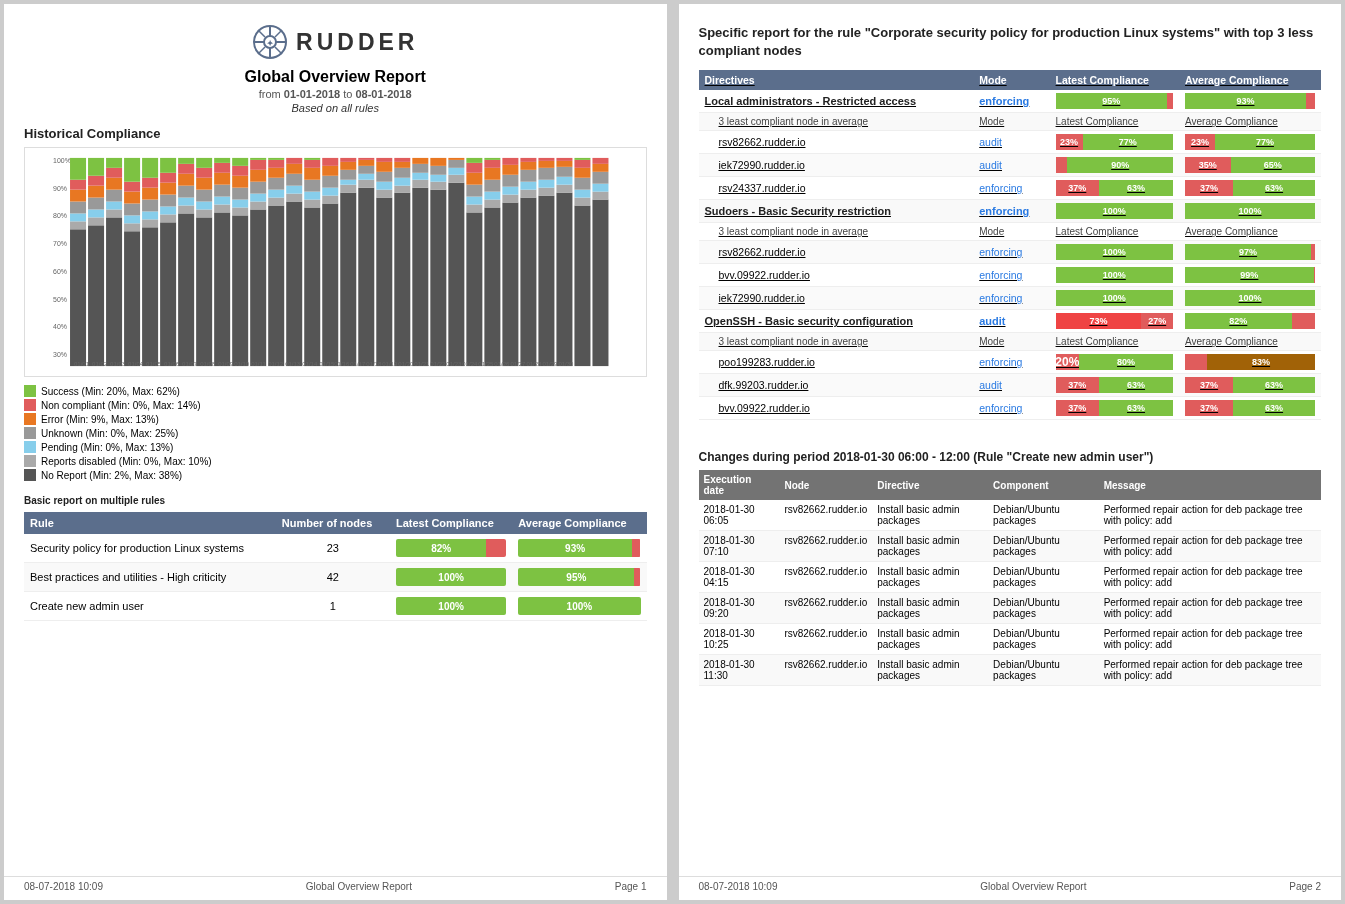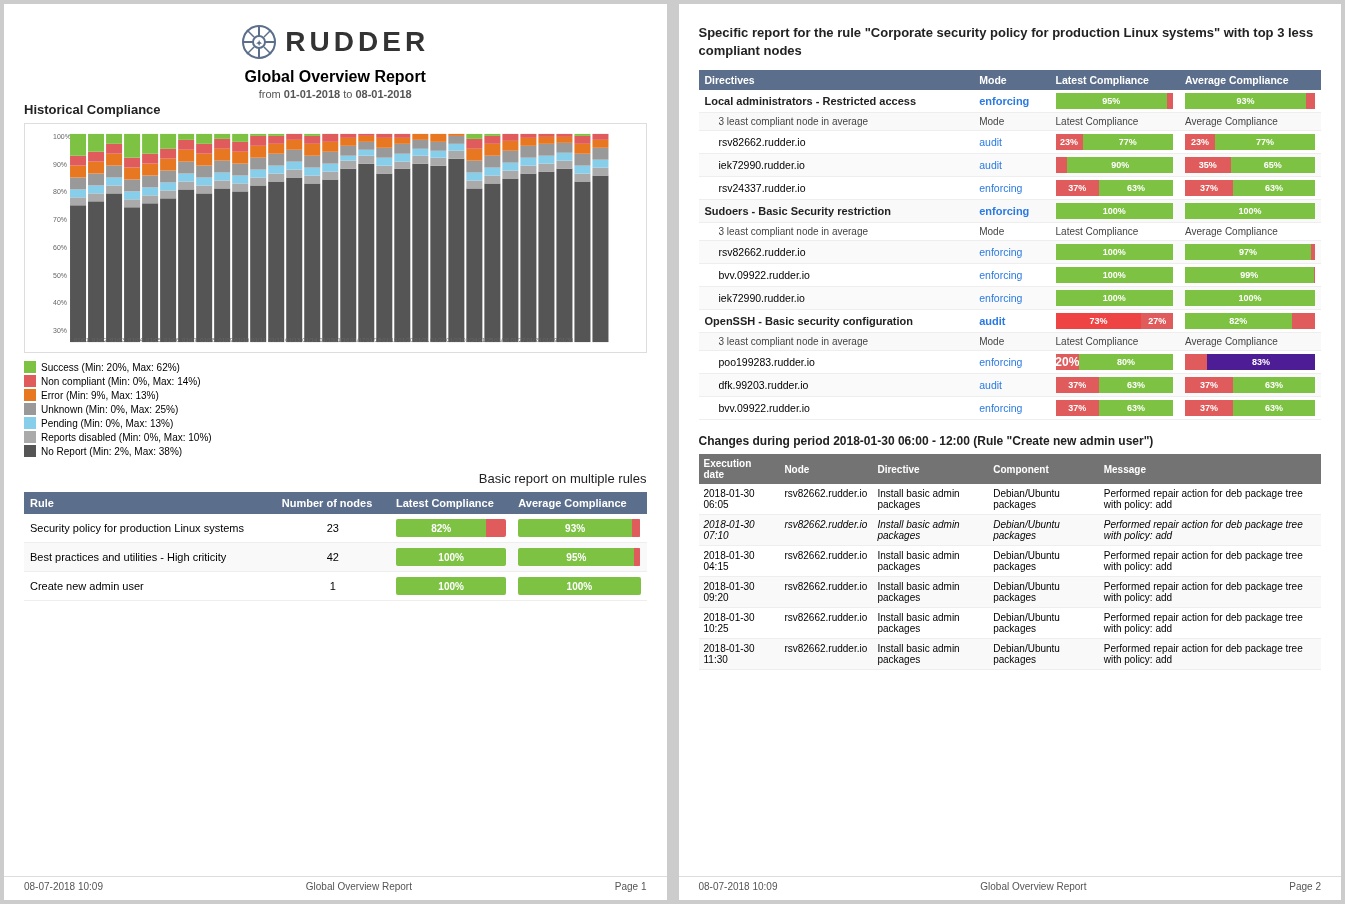--- a/index.html
+++ b/index.html
@@ -31,21 +31,21 @@
       align-items: center;
       justify-content: center;
       gap: 8px;
       margin-bottom: 8px;
     }
     .logo-icon {
       width: 36px;
       height: 36px;
     }
     .logo-text {
-      font-size: 28px;
+      font-size: 23px;
       font-weight: bold;
       letter-spacing: 4px;
       color: #333;
     }
     .report-title {
       text-align: center;
       font-size: 16px;
       font-weight: bold;
       margin-bottom: 2px;
     }
@@ -100,25 +100,24 @@
       gap: 5px;
     }
     .legend-color {
       width: 12px;
       height: 12px;
       flex-shrink: 0;
     }
 
     
     .basic-report-title {
-      font-size: 13px;
-      font-weight: normal;
+      font-size: 10px;
+      font-weight: bold;
       margin-bottom: 6px;
       color: #222;
-      text-align: right;
     }
     table {
       width: 100%;
       border-collapse: collapse;
       font-size: 11px;
     }
     th {
       background: #5b6e8c;
       color: #fff;
       padding: 5px 6px;
@@ -168,21 +167,22 @@
       color: #222;
       margin-bottom: 10px;
       line-height: 1.4;
     }
 
     
     .specific-table {
       width: 100%;
       border-collapse: collapse;
       font-size: 10.5px;
-      margin-bottom: 14px;
+      margin-bottom: 30px;
+      text-decoration: underline;
     }
     .specific-table th {
       background: #5b6e8c;
       color: #fff;
       padding: 4px 6px;
       text-align: left;
       font-weight: bold;
     }
     .specific-table td {
       padding: 3px 6px;
@@ -265,20 +265,21 @@
       <path d="M13 23 L6 30" stroke="#5b6e8c" stroke-width="1.5"></path>
       <text x="18" y="22" text-anchor="middle" font-size="8" fill="#5b6e8c" font-weight="bold">✦</text>
     </svg>
     <span class="logo-text">RUDDER</span>
   </div>
 
   <div class="report-title">Global Overview Report</div>
   <div class="report-subtitle">
     from <span>01-01-2018</span> to <span>08-01-2018</span>
   </div>
+  <div class="report-based">Based on all rules</div>
 
   <div class="section-title">Historical Compliance</div>
 
   <div class="chart-container">
     <svg class="chart-svg" viewBox="0 0 620 230" preserveAspectRatio="none">
 
       <text x="28" y="15" font-size="7" fill="#666">100%</text>
       <text x="28" y="43" font-size="7" fill="#666">90%</text>
       <text x="28" y="71" font-size="7" fill="#666">80%</text>
       <text x="28" y="99" font-size="7" fill="#666">70%</text>
@@ -858,21 +859,21 @@
         <td><span class="mode-enforcing">enforcing</span></td>
         <td>
           <div class="compliance-cell">
             <div style="background:#e05c5c;width:20%;display:flex;align-items:center;justify-content:center;height:100%;font-size:12px;font-weight:bold;color:#fff;">20%</div>
             <div style="background:#7dc242;width:80%;display:flex;align-items:center;justify-content:center;height:100%;font-size:9px;font-weight:bold;color:#fff;">80%</div>
           </div>
         </td>
         <td>
           <div class="compliance-cell">
             <div style="background:#e05c5c;width:17%;height:100%;"></div>
-            <div style="background:#4c1d95;width:83%;display:flex;align-items:center;justify-content:center;height:100%;font-size:9px;font-weight:bold;color:#fff;">83%</div>
+            <div style="background:#a16207;width:83%;display:flex;align-items:center;justify-content:center;height:100%;font-size:9px;font-weight:bold;color:#fff;">83%</div>
           </div>
         </td>
       </tr>
       <tr class="node-row">
         <td style="padding-left:20px;">dfk.99203.rudder.io</td>
         <td><span class="mode-audit">audit</span></td>
         <td>
           <div class="compliance-cell">
             <div style="background:#e05c5c;width:37%;display:flex;align-items:center;justify-content:center;height:100%;font-size:9px;font-weight:bold;color:#fff;">37%</div>
             <div style="background:#7dc242;width:63%;display:flex;align-items:center;justify-content:center;height:100%;font-size:9px;font-weight:bold;color:#fff;">63%</div>
@@ -917,21 +918,21 @@
       </tr>
     </thead>
     <tbody id="changes-tbody">
     <tr style="background: rgb(255, 255, 255);">
       <td>2018-01-30 06:05</td>
       <td>rsv82662.rudder.io</td>
       <td>Install basic admin packages</td>
       <td>Debian/Ubuntu packages</td>
       <td>Performed repair action for deb package tree with policy: add</td>
     </tr>
-        <tr style="background: #c2410c; font-style: italic;">
+        <tr style="background: #c2410c;">
       <td>2018-01-30 07:10</td>
       <td>rsv82662.rudder.io</td>
       <td>Install basic admin packages</td>
       <td>Debian/Ubuntu packages</td>
       <td>Performed repair action for deb package tree with policy: add</td>
     </tr>
         <tr style="background: rgb(255, 255, 255);">
       <td>2018-01-30 04:15</td>
       <td>rsv82662.rudder.io</td>
       <td>Install basic admin packages</td>

